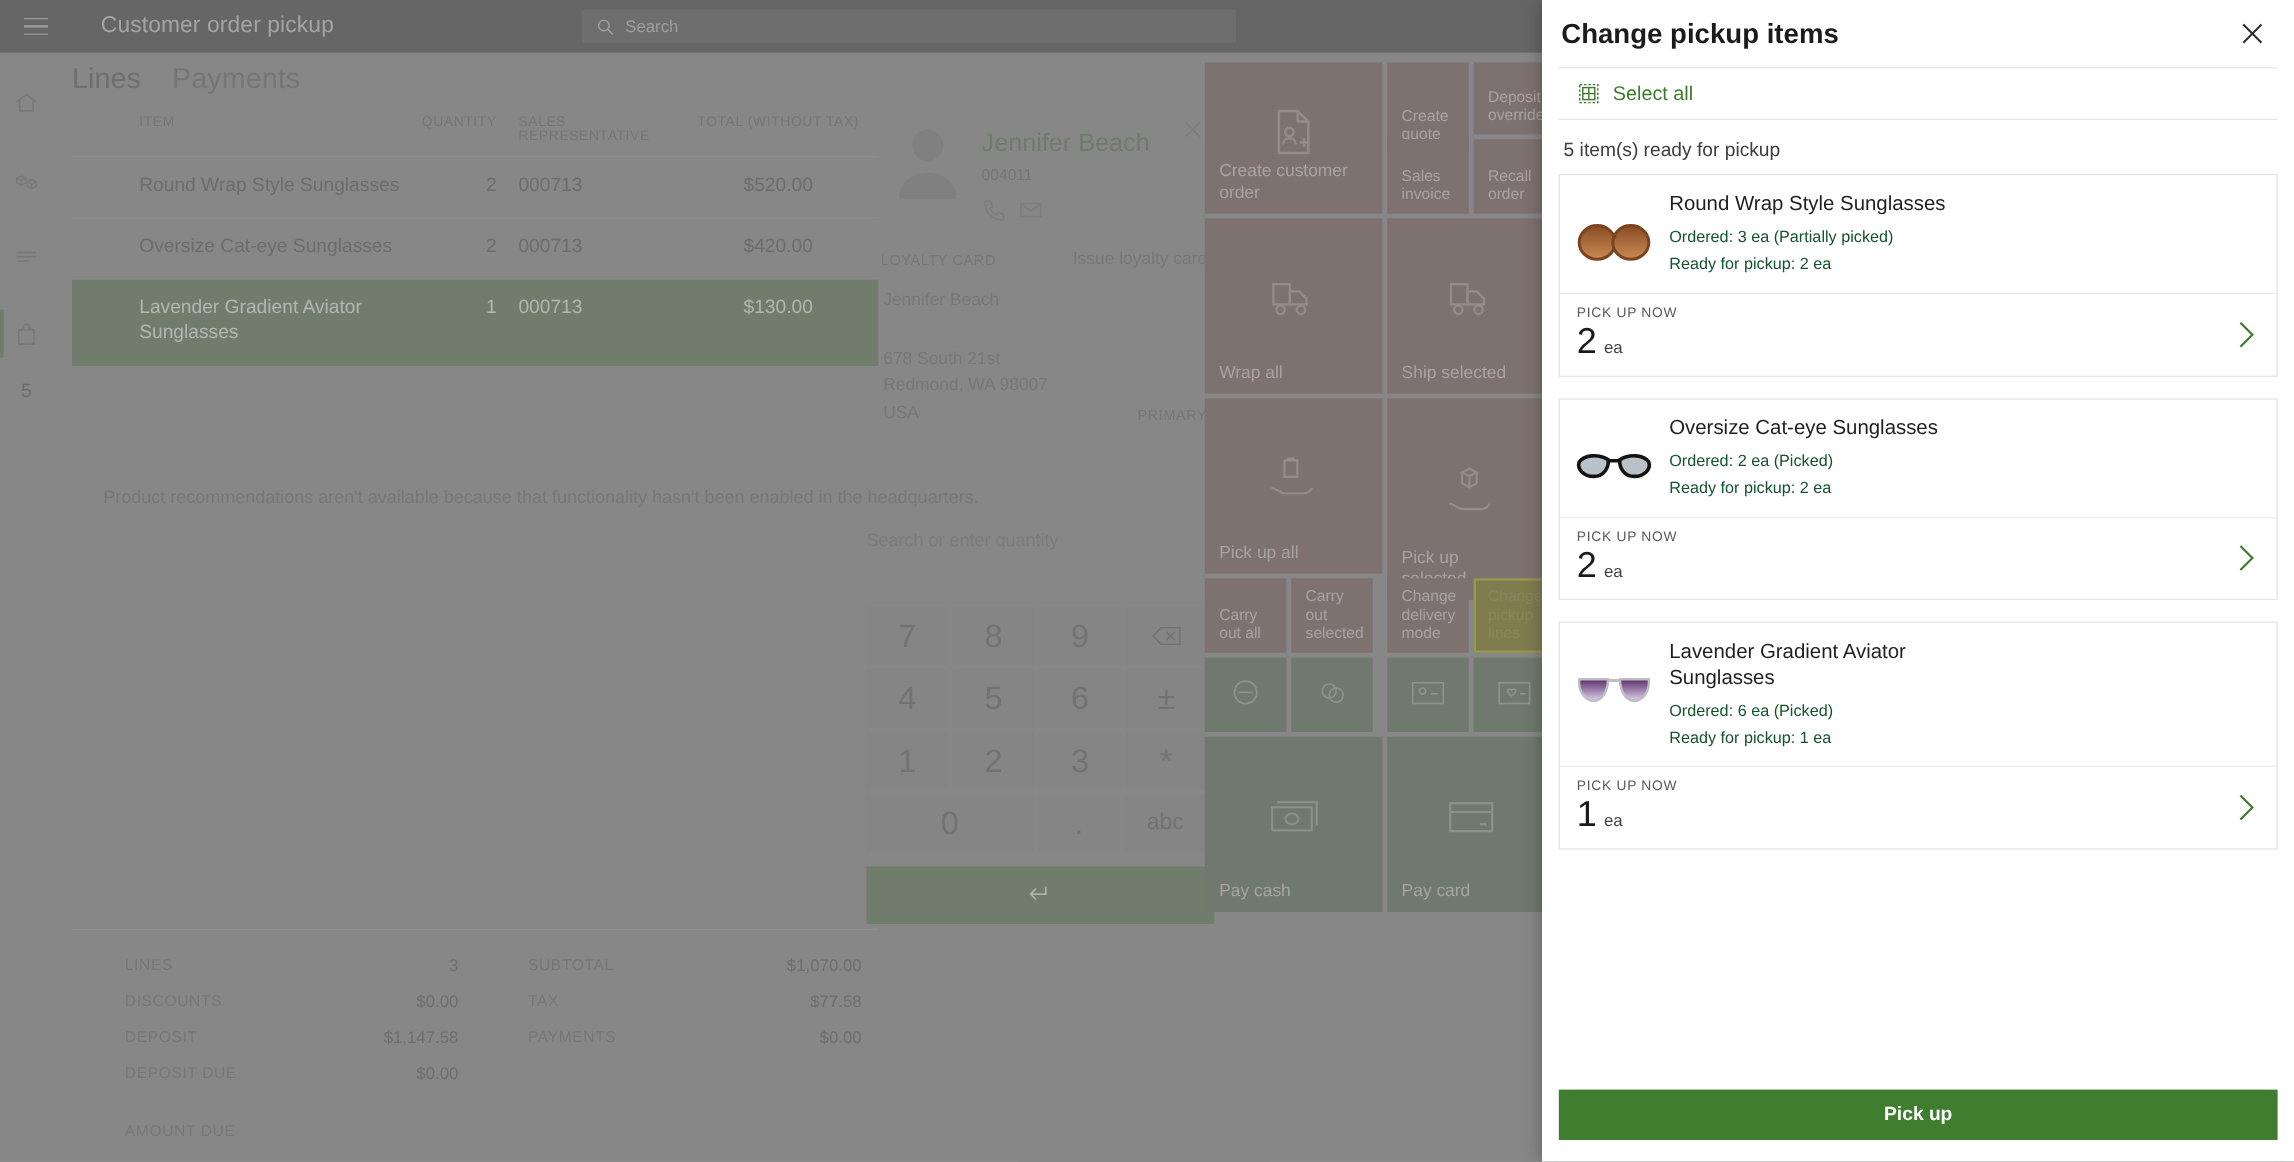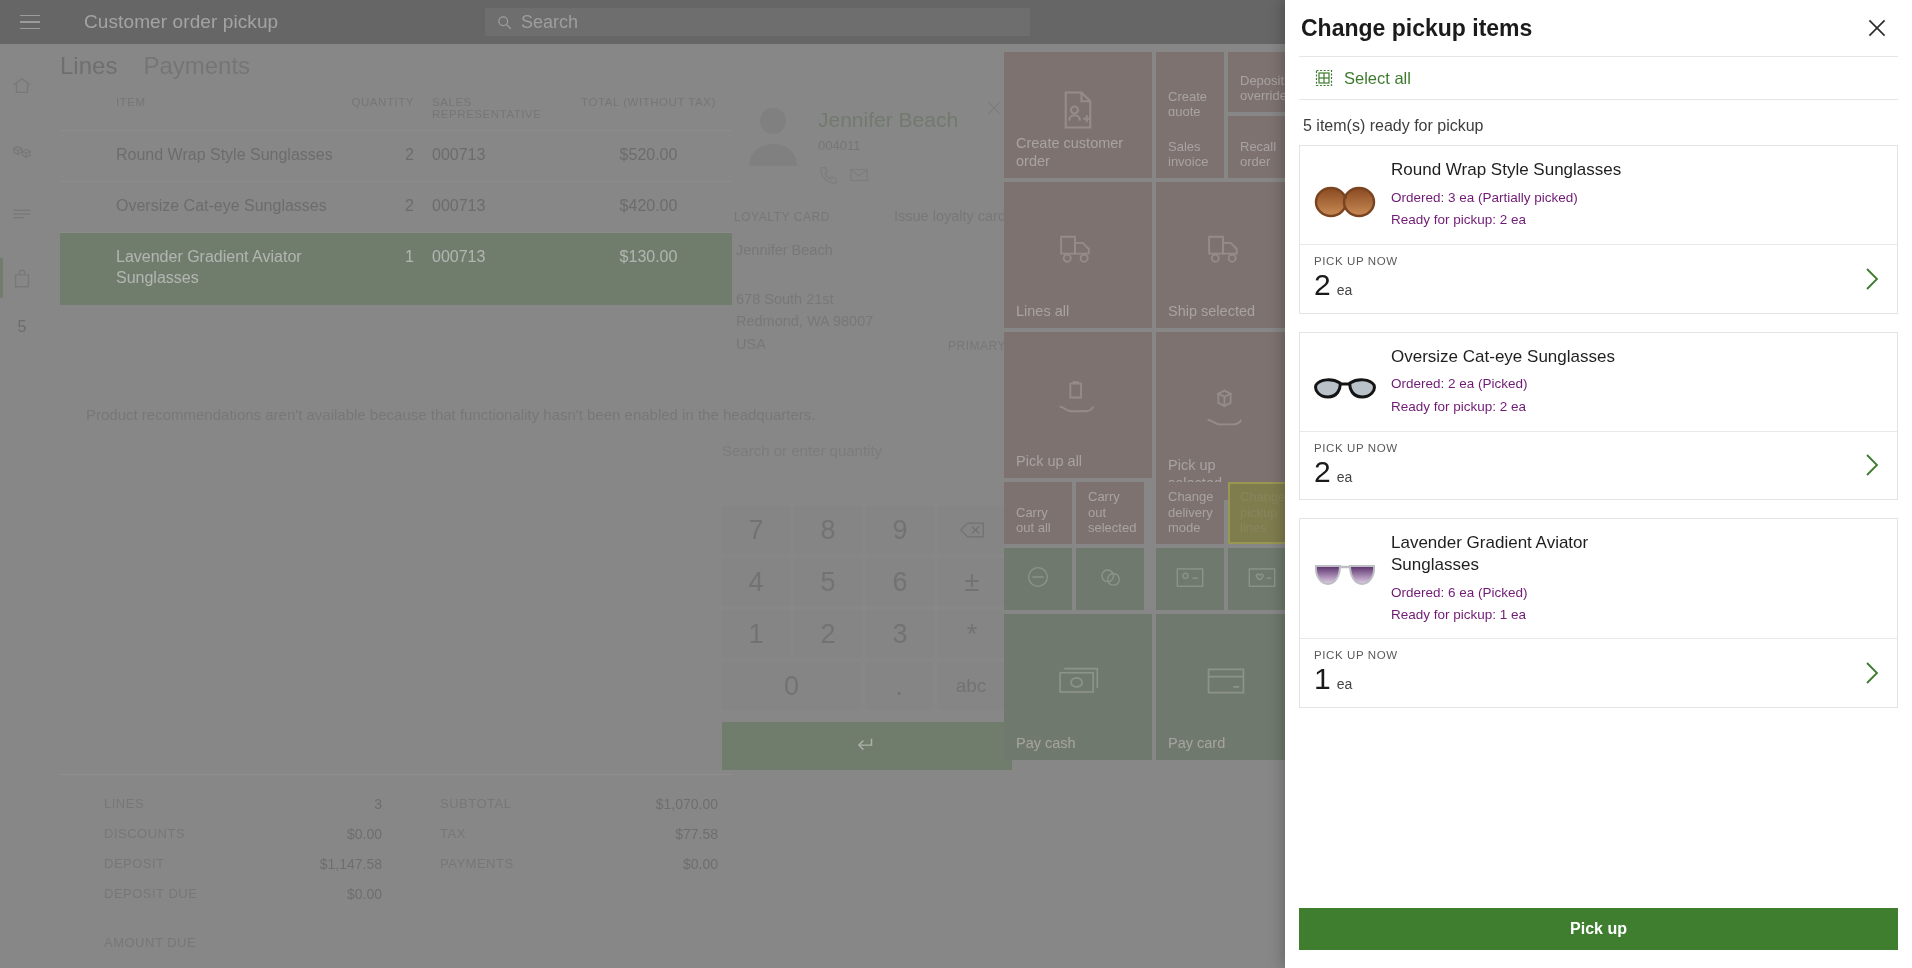--- a/index.html
+++ b/index.html
@@ -22,21 +22,21 @@
     display:flex; align-items:center;
   }
   .hamburger { width:44px; height:44px; display:flex; flex-direction:column;
     justify-content:center; align-items:center; gap:5px; margin-left:8px;}
   .hamburger i { display:block; width:20px; height:1.5px; background:#b8b8b8; }
   .app-title { color:#c9c9c9; font-size:19px; margin-left:32px; font-weight:400; letter-spacing:.1px;}
   .searchbox {
     position:absolute; left:485px; top:8px; width:545px; height:28px;
     background:#5b5b5b; display:flex; align-items:center; padding-left:12px; gap:9px;
   }
-  .searchbox .lbl { color:#bdbdbd; font-size:18px; }
+  .searchbox .lbl { color:#bdbdbd; font-size:14px; }
   .topicons { position:absolute; right:0; top:0; height:44px; display:flex; align-items:center; gap:28px; padding-right:22px;}
   .topicons .ti { width:22px; height:22px; opacity:.72; }
   
   .rail {
     position:absolute; left:0; top:44px; width:44px; height:924px;
     background:#8e8e8e;
   }
   .rail-item { position:relative; width:44px; height:44px; display:flex; align-items:center; justify-content:center; margin-top:20px;}
   .rail-item svg { opacity:.62; }
   .rail-item.active::before {
@@ -112,21 +112,21 @@
   .p-close { width:26px; height:26px; cursor:pointer; }
   .p-selectall { height:44px; display:flex; align-items:center; gap:11px; padding:0 16px;
      border-top:1px solid #e6e6e6; border-bottom:1px solid #e6e6e6; margin:0 14px;}
   .p-selectall span.t { color:#3e7a2e; font-size:16.5px;}
   .p-ready { padding:17px 16px 10px 18px; font-size:16px; color:#3d3d3d;}
   .p-list { flex:1; overflow:hidden; padding:0 14px;}
   .card { border:1px solid #e3e3e3; margin-bottom:18px; background:#fff;}
   .card-top { display:flex; padding:13px 14px 13px 13px; gap:14px; align-items:flex-start;}
   .thumb { width:64px; height:58px; flex:0 0 64px; display:flex; align-items:center; justify-content:center; margin-top:14px;}
   .card-name { font-size:17px; color:#1f1f1f; line-height:1.28; max-width:250px;}
-  .card-sub { font-size:13.5px; color:#701a75; margin-top:7px; line-height:1.5;}
+  .card-sub { font-size:13.5px; color:#14532d; margin-top:7px; line-height:1.5;}
   .card-bot { border-top:1px solid #e9e9e9; padding:10px 14px 10px 14px; position:relative;}
   .pun-lbl { font-size:11.5px; letter-spacing:.6px; color:#5a5a5a;}
   .pun-val { font-size:30px; color:#1a1a1a; font-weight:300; line-height:1.15; margin-top:1px;}
   .pun-val .u { font-size:14px; color:#444; margin-left:6px; font-weight:400;}
   .chev { position:absolute; right:16px; top:50%; transform:translateY(-50%);}
   .p-foot { padding:0 14px 18px 14px;}
   .pickup-btn { width:100%; height:42px; background:#3e7e2e; color:#fff; font-size:16px;
      font-weight:600; display:flex; align-items:center; justify-content:center; border:none; cursor:pointer;}
 </style>
 </head>
@@ -368,21 +368,21 @@
           <div class="tl" style="font-size:13px">Recall order</div>
         </div>
 
       <div class="tile brown" style="left:0;top:130px;width:148px;height:146px">
         <svg class="tico" width="46" height="40" viewBox="0 0 30 22" fill="none" stroke="#cdbfbb" stroke-width="1.2">
             <path d="M4 3h9v11H4z"></path>
             <path d="M13 7h5l4 4v3h-9z"></path>
             <circle cx="8" cy="17" r="2.3"></circle>
             <circle cx="19" cy="17" r="2.3"></circle>
           </svg>
-        <div class="tl">Lines all</div>
+        <div class="tl">Wrap all</div>
       </div>
       <div class="tile brown" style="left:152px;top:130px;width:140px;height:146px">
         <svg class="tico" width="46" height="40" viewBox="0 0 30 22" fill="none" stroke="#cdbfbb" stroke-width="1.2">
             <path d="M4 3h9v11H4z"></path>
             <path d="M13 7h5l4 4v3h-9z"></path>
             <circle cx="8" cy="17" r="2.3"></circle>
             <circle cx="19" cy="17" r="2.3"></circle>
           </svg>
         <div class="tl">Ship selected</div>
       </div>

